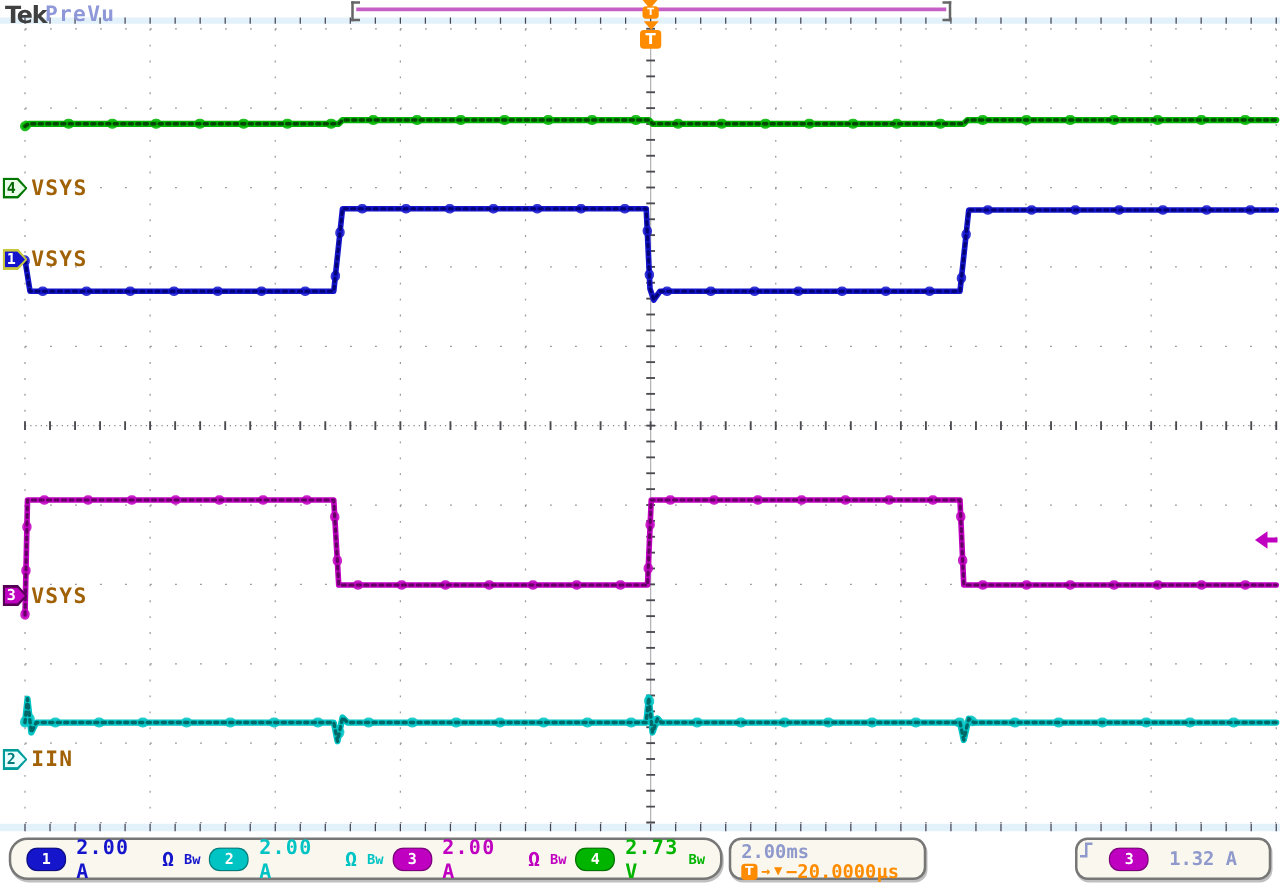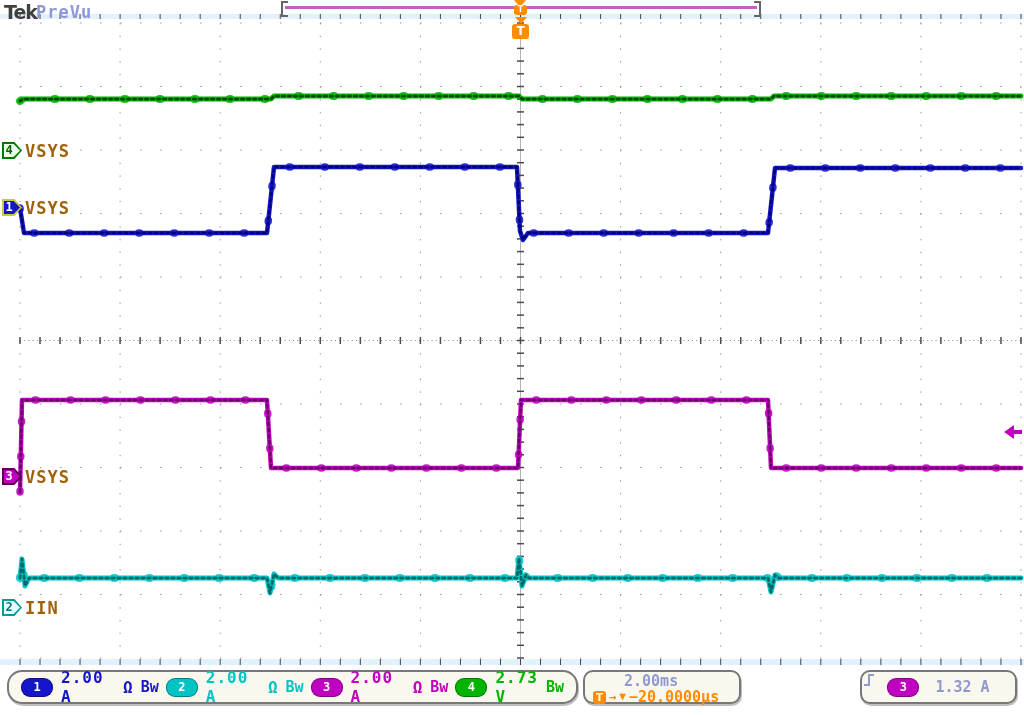--- a/index.html
+++ b/index.html
@@ -33,24 +33,24 @@
                 border-bottom:7px solid transparent;border-right:10px solid #c000c0;}
   .tlevel .stem{position:absolute;left:9px;top:5px;width:9px;height:4px;background:#c000c0;}
   
   .box{position:absolute;top:670px;height:34px;background:#faf8ee;border:2px solid #777;
        border-radius:10px;box-sizing:border-box;box-shadow:1px 2px 0 rgba(0,0,0,.25);}
   .chanbar{left:7px;width:571px;border-radius:15px;display:flex;align-items:center;
            padding:0 12px;gap:7px;font-size:16px;font-weight:bold;}
   .oval{display:inline-block;width:30px;height:17px;border-radius:9px;color:#fff;text-align:center;
         font-size:12px;font-weight:bold;line-height:17px;border:1px solid rgba(0,0,0,.35);flex:none;}
   .scaletxt{letter-spacing:1px;}
-  .bw{font-size:15px;font-weight:bold;vertical-align:super;letter-spacing:0;}
+  .bw{font-size:11px;font-weight:bold;vertical-align:super;letter-spacing:0;}
   .grp{display:flex;align-items:center;gap:8px;}
   .hbox{left:583px;width:158px;padding:1px 8px;line-height:16px;}
-  .hline1{color:#8f99cc;font-size:15px;font-weight:bold;margin-left:31px;}
+  .hline1{color:#8f99cc;font-size:15px;font-weight:bold;}
   .hline2{display:flex;align-items:center;gap:3px;color:#ff8c00;font-size:15px;font-weight:bold;}
   .ticon{display:inline-block;width:13px;height:13px;background:#ff8c00;border-radius:3px;color:#fff;
          font-size:10px;line-height:13px;text-align:center;font-family:"DejaVu Sans",sans-serif;font-weight:bold;flex:none;}
   .harr{font-size:12px;} .hcur{font-size:11px;}
   .abox{left:747px;width:104px;padding:1px 6px;line-height:16px;color:#8f99cc;
         font-size:14px;font-weight:bold;}
   .tbox{left:860px;width:157px;display:flex;align-items:center;justify-content:center;gap:16px;
         color:#8f99cc;font-size:15px;font-weight:bold;}
   svg{position:absolute;left:0;top:0;}
 </style>

